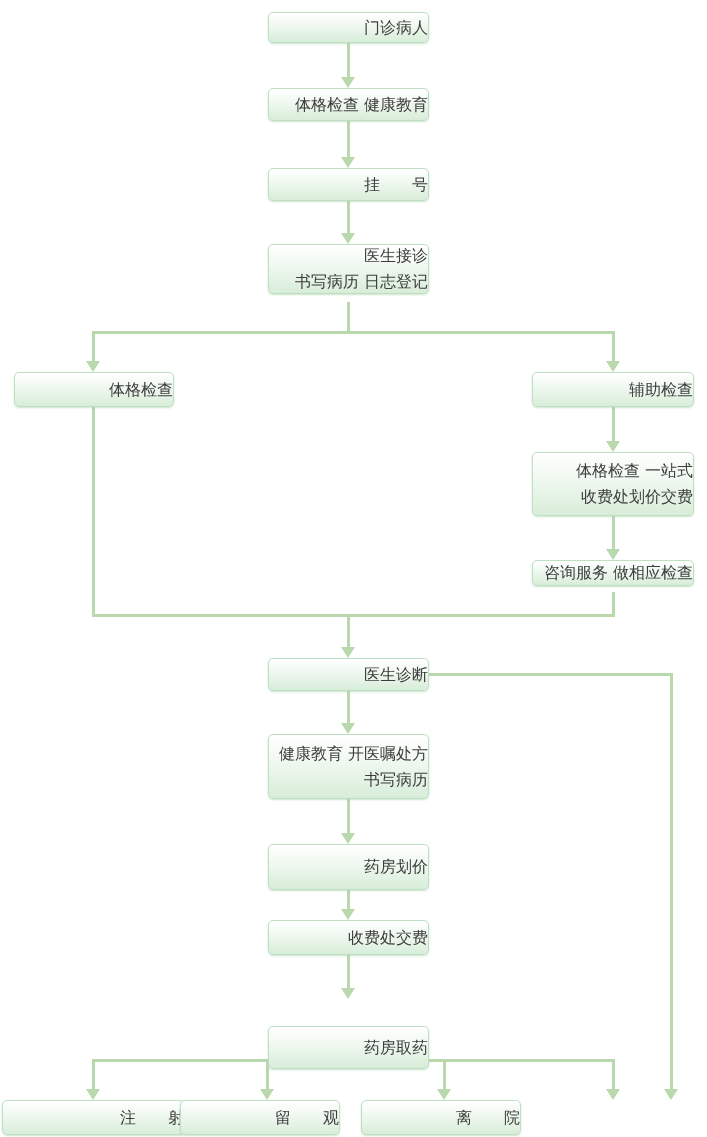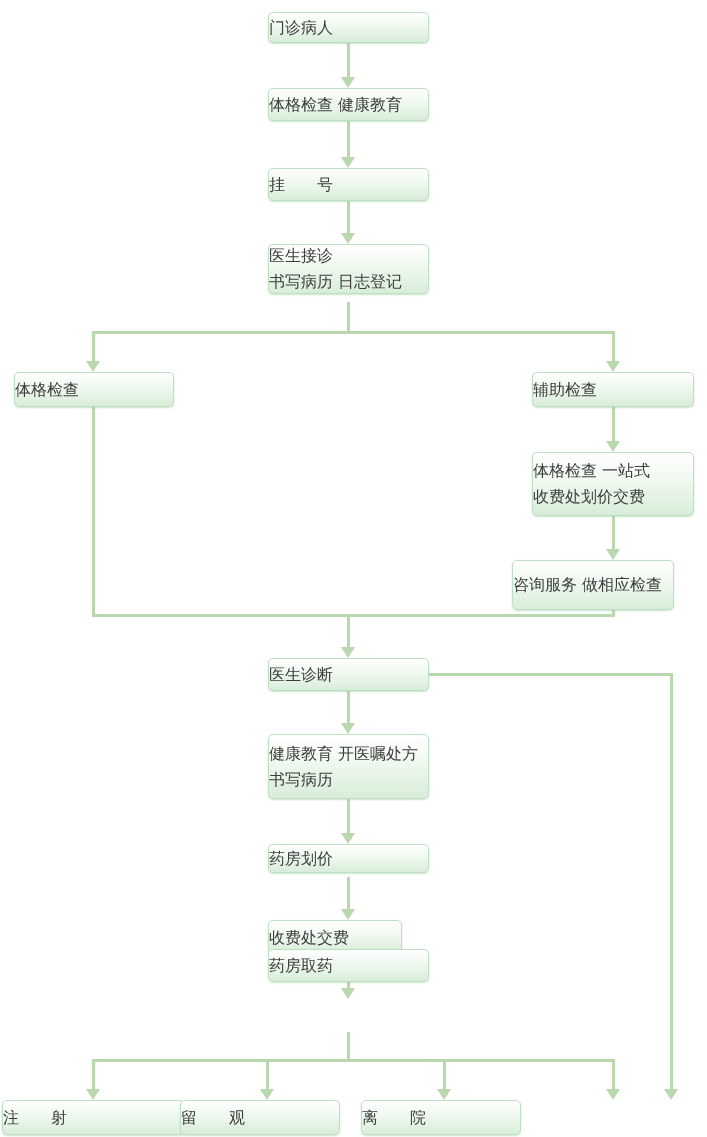--- a/index.html
+++ b/index.html
@@ -17,21 +17,21 @@
     font-family:"DejaVu Sans","Liberation Sans",sans-serif;
   }
   .node {
     position:absolute; box-sizing:border-box;
     border:1px solid var(--node_border);
     border-radius:5px;
     background:linear-gradient(to bottom, var(--node_fill_top) 0%, #eff8ef 45%, var(--node_fill_bottom) 100%);
     box-shadow:0 1px 2px rgba(163,207,163,0.55);
     color:var(--text_color);
     font-size:16px; line-height:26px;
-    display:flex; flex-direction:column; justify-content:center; align-items:flex-start;
+    display:flex; flex-direction:column; justify-content:center; align-items:flex-end;
     text-align:center; white-space:nowrap;
   }
   .vline { position:absolute; width:3px; background:var(--line_color); }
   .hline { position:absolute; height:3px; background:var(--line_color); }
   .arrow {
     position:absolute; width:0; height:0;
     border-left:7px solid transparent;
     border-right:7px solid transparent;
     border-top:11px solid var(--line_color);
   }
@@ -119,42 +119,42 @@
 
   <div class="node" style="left:532px;top:372px;width:162px;height:35px">
     <span>辅助检查</span>
   </div>
 
   <div class="node" style="left:532px;top:452px;width:162px;height:64px">
     <span>体格检查 一站式</span>
     <span>收费处划价交费</span>
   </div>
 
-  <div class="node" style="left:512px;top:560px;width:162px;height:50px">
+  <div class="node" style="left:532px;top:560px;width:162px;height:26px">
     <span>咨询服务 做相应检查</span>
   </div>
 
   <div class="node" style="left:268px;top:658px;width:161px;height:33px">
     <span>医生诊断</span>
   </div>
 
   <div class="node" style="left:268px;top:734px;width:161px;height:65px">
     <span>健康教育 开医嘱处方</span>
     <span>书写病历</span>
   </div>
 
-  <div class="node" style="left:268px;top:844px;width:161px;height:29px">
+  <div class="node" style="left:268px;top:844px;width:161px;height:46px">
     <span>药房划价</span>
   </div>
 
-  <div class="node" style="left:268px;top:920px;width:134px;height:35px">
+  <div class="node" style="left:268px;top:920px;width:161px;height:35px">
     <span>收费处交费</span>
   </div>
 
-  <div class="node" style="left:268px;top:949px;width:161px;height:33px">
+  <div class="node" style="left:268px;top:1026px;width:161px;height:43px">
     <span>药房取药</span>
   </div>
 
   <div class="node" style="left:2px;top:1100px;width:183px;height:35px">
     <span>注　　射</span>
   </div>
 
   <div class="node" style="left:180px;top:1100px;width:160px;height:35px">
     <span>留　　观</span>
   </div>

